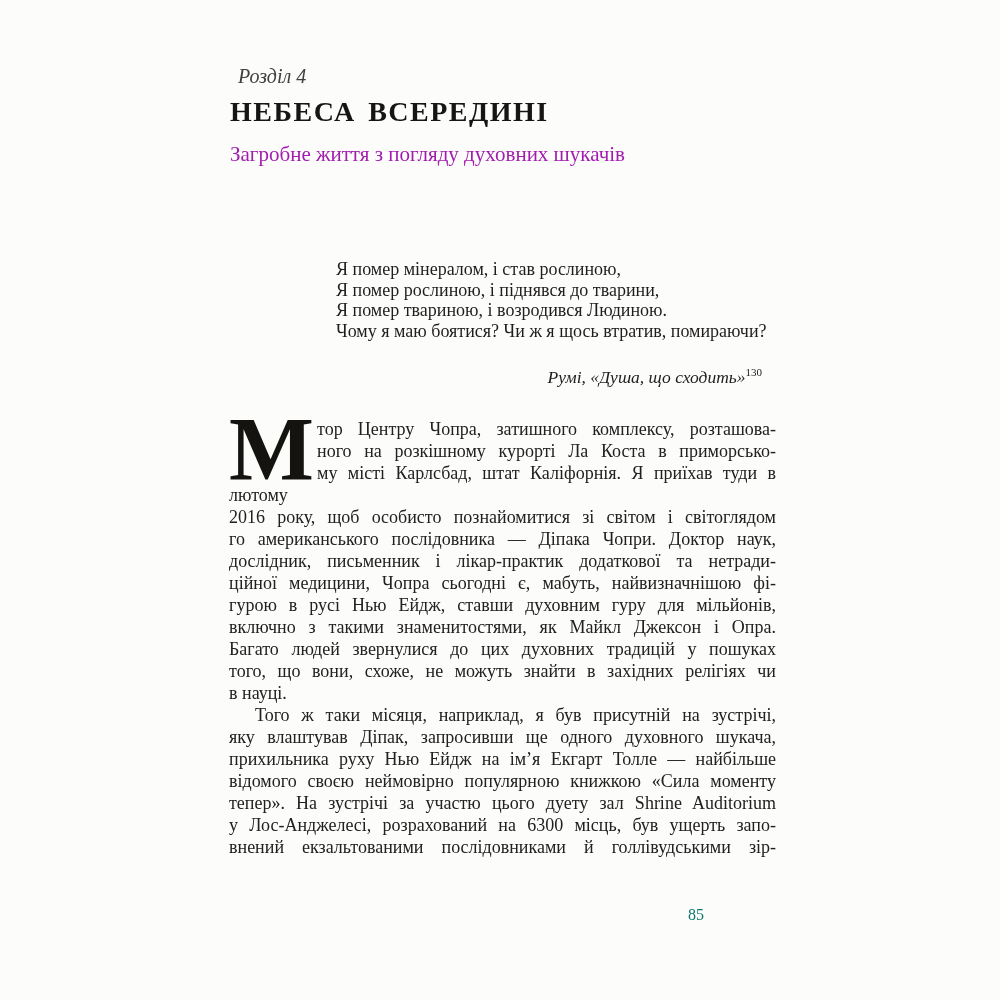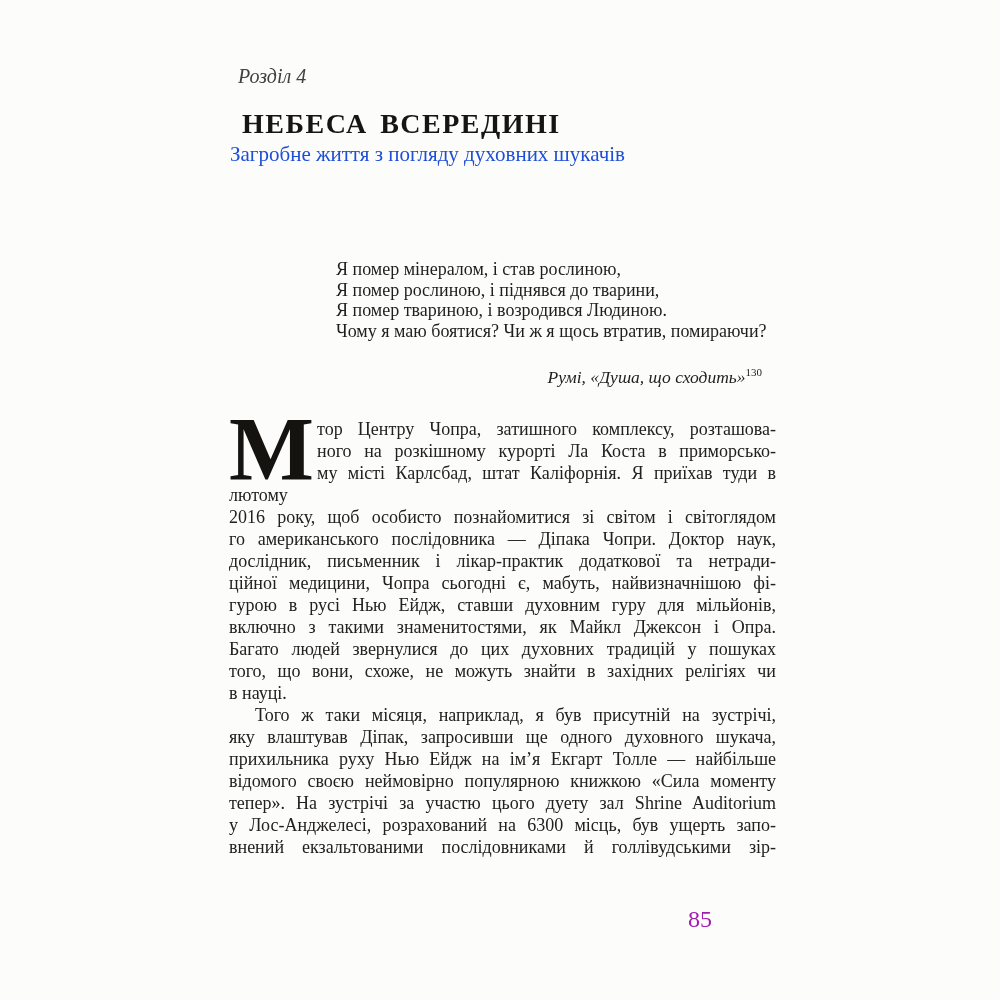--- a/index.html
+++ b/index.html
@@ -22,35 +22,35 @@
     top: 64px;
     font-style: italic;
     font-size: 20px;
     line-height: 24px;
     color: #404040;
   }
   .chapter-title {
     position: absolute;
     left: 230px;
     top: 96px;
-    margin: 12px;
+    margin: 0;
     font-size: 28px;
     line-height: 32px;
     font-weight: bold;
     letter-spacing: 1.5px;
     color: #161513;
     word-spacing: 4px;
   }
   .chapter-subtitle {
     position: absolute;
     left: 230px;
     top: 141px;
     font-size: 21px;
     line-height: 26px;
-    color: #1d4ed8;
+    color: #a21caf;
     font-family: Liberation Serif, serif;
   }
   .epigraph {
     position: absolute;
     left: 336px;
     top: 259px;
     width: 440px;
   }
   .eline {
     font-size: 18px;
@@ -103,22 +103,22 @@
     text-align: left;
     text-align-last: left;
   }
   .indent-first .line:first-child {
     text-indent: 26px;
   }
   .page-number {
     position: absolute;
     left: 688px;
     top: 906px;
-    font-size: 24px;
-    color: #a21caf;
+    font-size: 16px;
+    color: #0f766e;
   }
 </style>
 </head>
 <body>
 
 <div class="page">
 
   <div class="chapter-label">Розділ 4</div>
 
   <h1 class="chapter-title">НЕБЕСА ВСЕРЕДИНІ</h1>

